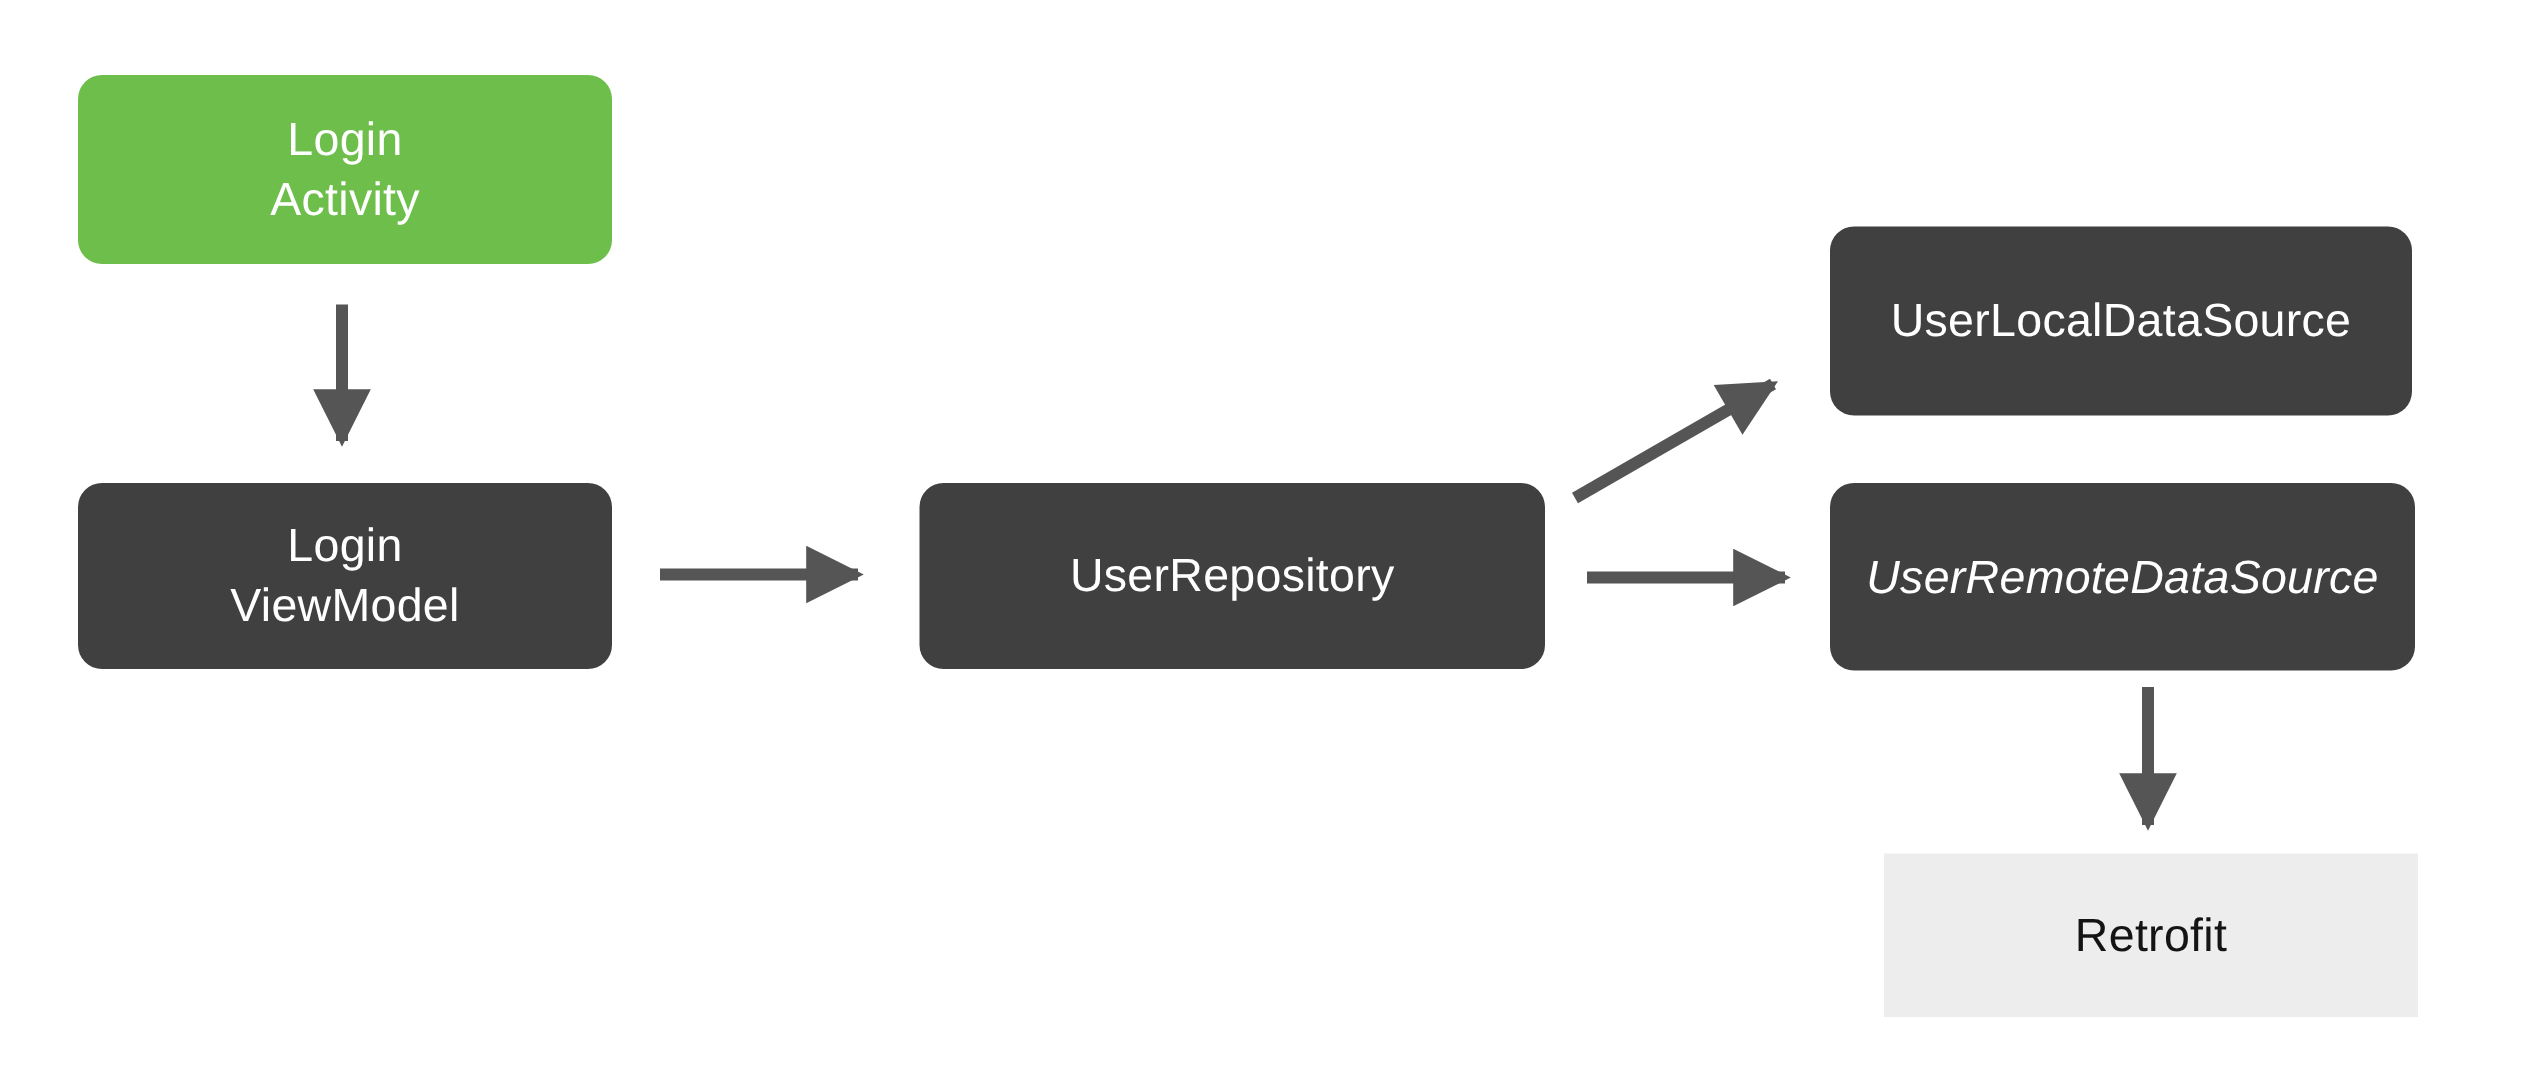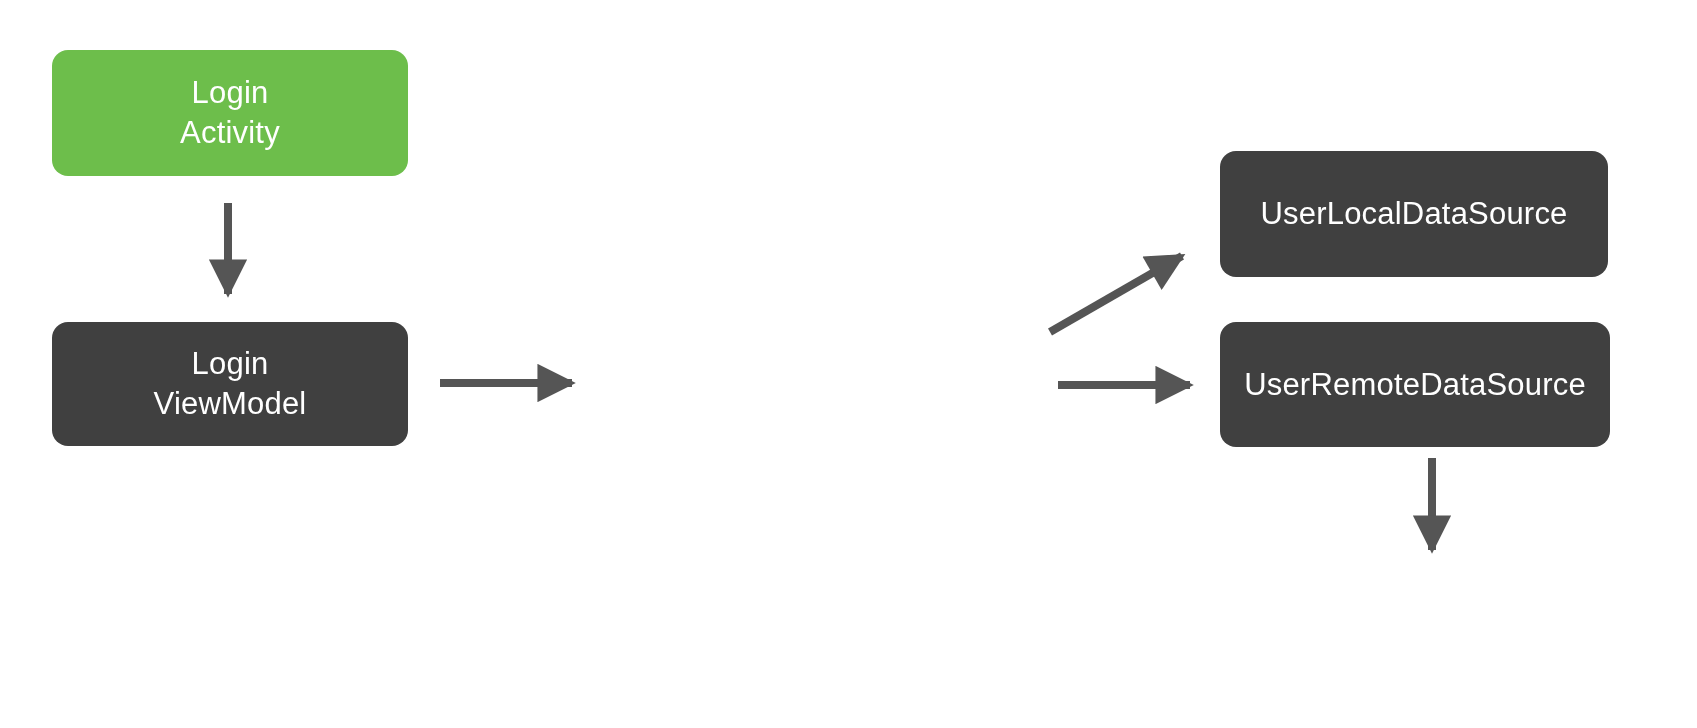--- a/index.html
+++ b/index.html
@@ -45,21 +45,21 @@
   }
   .node--light {
     background: #EDEDED;
     color: #141414;
     border-radius: 0;
   }
   #node-login-activity        { left: 52px;   top: 50px;  width: 356px; height: 126px; }
   #node-login-viewmodel       { left: 52px;   top: 322px; width: 356px; height: 124px; }
   #node-user-repository       { left: 613px;  top: 322px; width: 417px; height: 124px; }
   #node-user-local-datasource { left: 1220px; top: 151px; width: 388px; height: 126px; }
-  #node-user-remote-datasource{ left: 1220px; top: 322px; width: 390px; height: 125px; }
+  #node-user-remote-datasource{ left: 1220px; top: 322px; width: 390px; height: 125px; font-style: italic; }
   #node-retrofit              { left: 1256px; top: 569px; width: 356px; height: 109px; }
   svg.arrows {
     position: absolute;
     left: 0; top: 0;
     width: 1697px;
     height: 728px;
     pointer-events: none;
   }
 </style>
 </head>
@@ -79,19 +79,21 @@
     <line x1="1058" y1="385" x2="1190" y2="385" stroke="#555555" stroke-width="8" marker-end="url(#arrowhead)"></line>
     <line x1="1432" y1="458" x2="1432" y2="550" stroke="#555555" stroke-width="8" marker-end="url(#arrowhead)"></line>
   </svg>
 
   <div id="node-login-activity" class="node node--rounded node--green">Login
 Activity</div>
 
   <div id="node-login-viewmodel" class="node node--rounded node--dark">Login
 ViewModel</div>
 
+  <div id="node-user-repository" class="node node--rounded node--dark">UserRepository</div>
 
   <div id="node-user-local-datasource" class="node node--rounded node--dark">UserLocalDataSource</div>
 
   <div id="node-user-remote-datasource" class="node node--rounded node--dark">UserRemoteDataSource</div>
 
+  <div id="node-retrofit" class="node node--light">Retrofit</div>
 
 </div>
 
 </body></html>

